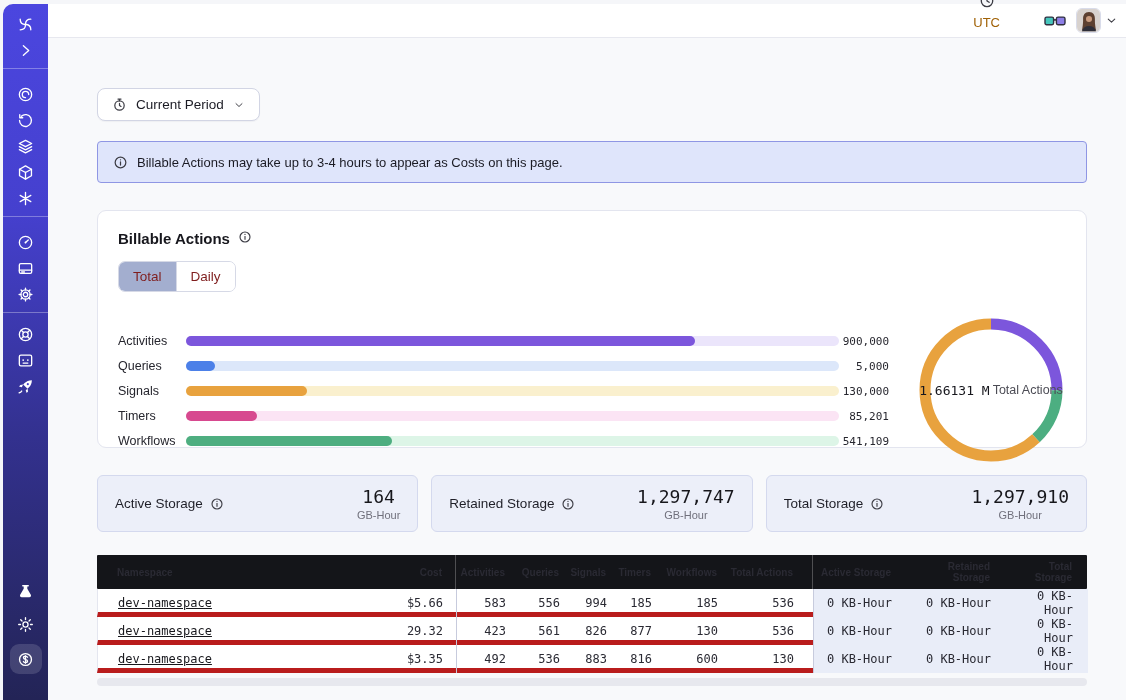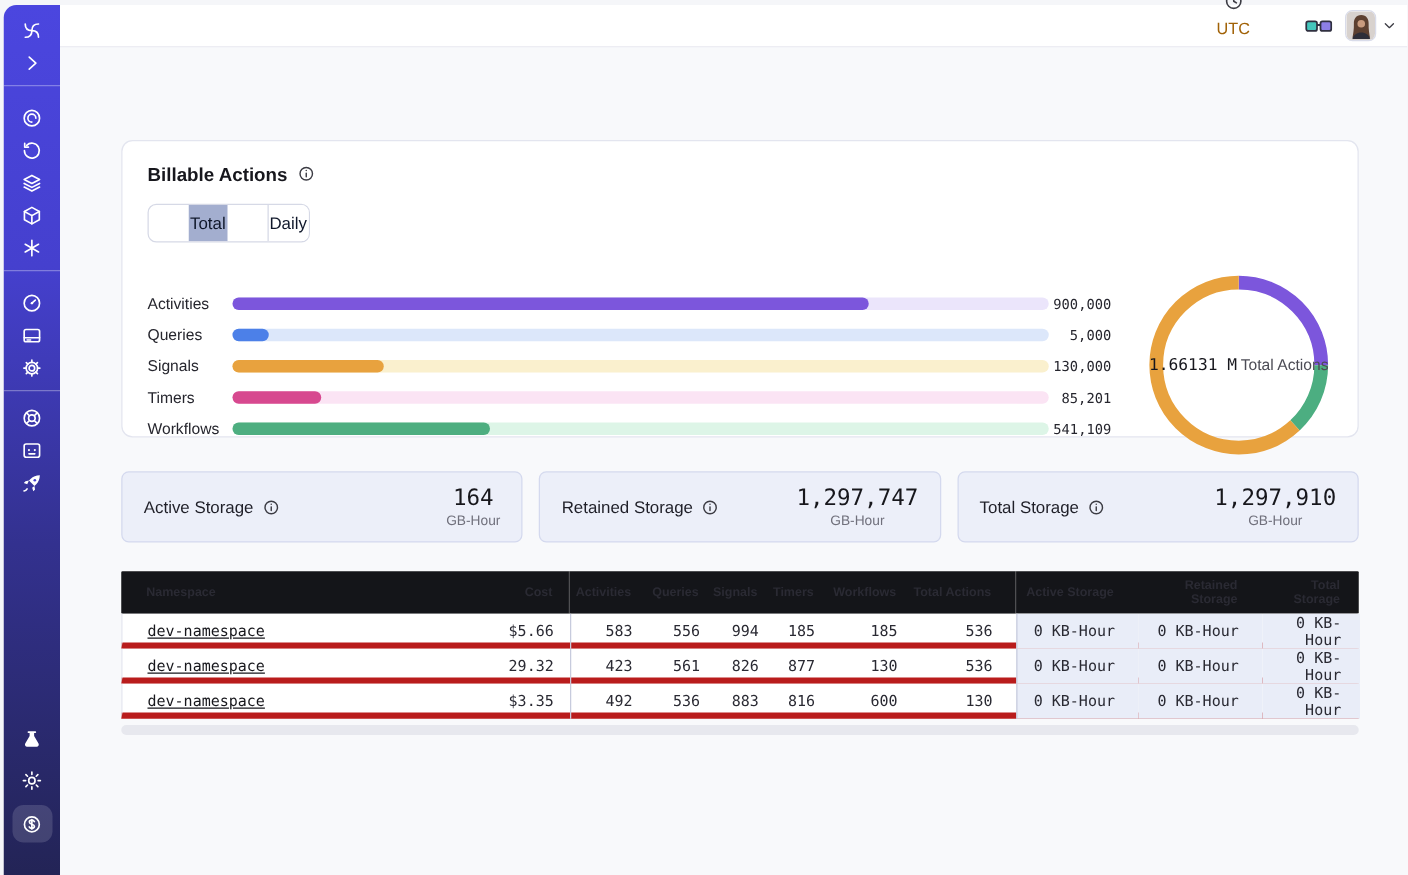--- a/index.html
+++ b/index.html
@@ -39,21 +39,21 @@
 
   .banner { margin-top:20px; height:42px; display:flex; align-items:center; gap:9px; padding:0 15px;
     background:#dfe5fb; border:1.5px solid #8f96e4; border-radius:4px; font-size:13px; color:#1b1b24; }
 
   
   .card { margin-top:27px; height:238px; background:#fff; border:1px solid #e3e5ef; border-radius:9px;
     padding:19px 20px; }
   .card-title-row { display:flex; gap:8px; }
   .card-title { font-size:15px; font-weight:600; color:#17171d; }
   .tabs { margin-top:14px; display:inline-flex; border:1px solid #d6d9e6; border-radius:7px; overflow:hidden; background:#fff; }
-  .tab { padding:7px 1px; font-size:13.5px; font-weight:500; color:#0f172a; cursor:pointer; background:#fff;margin-left:32px; }
+  .tab { padding:7px 14px; font-size:13.5px; font-weight:500; color:#7f1d1d; cursor:pointer; background:#fff; }
   .tab + .tab { border-left:1px solid #d6d9e6; }
   .tab.active { background:#a3aecf; }
 
   .chart-row { margin-top:23px; display:flex; align-items:center; }
   .bars { width:771px; }
   .bar-row { display:grid; grid-template-columns:68px 653px 50px; align-items:center; height:12px; margin-bottom:13px; }
   .bar-row:last-child { margin-bottom:0; }
   .bar-label { font-size:12.5px; color:#26262e; }
   .bar-track { height:10px; border-radius:5px; position:relative; }
   .bar-fill { position:absolute; left:0; top:0; height:10px; border-radius:5px; }
@@ -243,22 +243,40 @@
       </div>
       <div class="topgap3"></div>
       <svg class="dk" width="13" height="13" viewBox="0 0 16 16" style="cursor:pointer;">
           <path d="M4 6.2 8 10l4-3.8"></path>
         </svg>
     </div>
 
     <div class="content">
 
       <div class="header-row">
-      </div>
-
+        <button class="period-btn">
+          <svg class="dk" width="15" height="15" viewBox="0 0 16 16">
+              <circle cx="8" cy="9.1" r="5"></circle>
+              <path d="M8 4.1V2.3M6.4 2.2h3.2M8 6.7v2.4l1.6 1"></path>
+            </svg>
+          <span>Current Period</span>
+          <svg class="dk" width="12" height="12" viewBox="0 0 16 16">
+              <path d="M4 6.2 8 10l4-3.8"></path>
+            </svg>
+        </button>
+      </div>
+
+      <div class="banner">
+        <svg class="dk" width="15" height="15" viewBox="0 0 16 16">
+            <circle cx="8" cy="8" r="5.7"></circle>
+            <path d="M8 7.4v3.3"></path>
+            <circle cx="8" cy="5.1" r="0.7" fill="#3c3c44" stroke="none"></circle>
+          </svg>
+        <span>Billable Actions may take up to 3-4 hours to appear as Costs on this page.</span>
+      </div>
 
       <div class="card">
         <div class="card-title-row">
           <span class="card-title">Billable Actions</span>
           <svg class="dk" width="14" height="14" viewBox="0 0 16 16" style="cursor:pointer;">
               <circle cx="8" cy="8" r="5.7"></circle>
               <path d="M8 7.4v3.3"></path>
               <circle cx="8" cy="5.1" r="0.7" fill="#3c3c44" stroke="none"></circle>
             </svg>
         </div>

